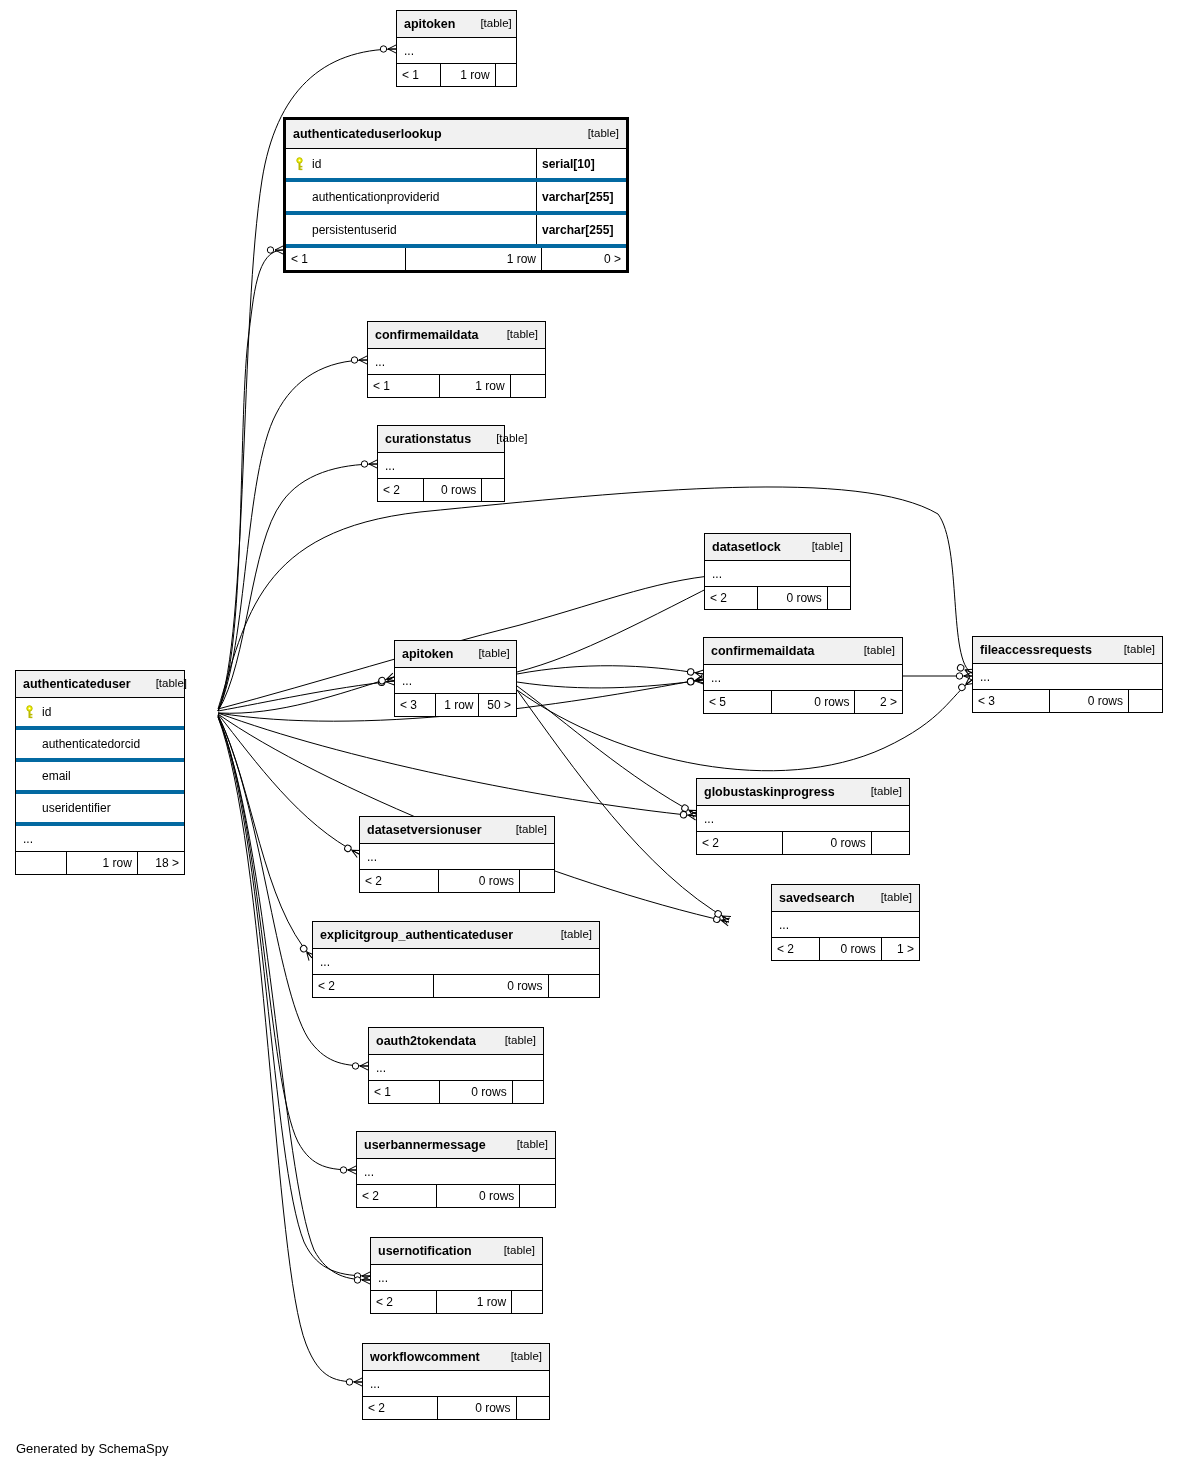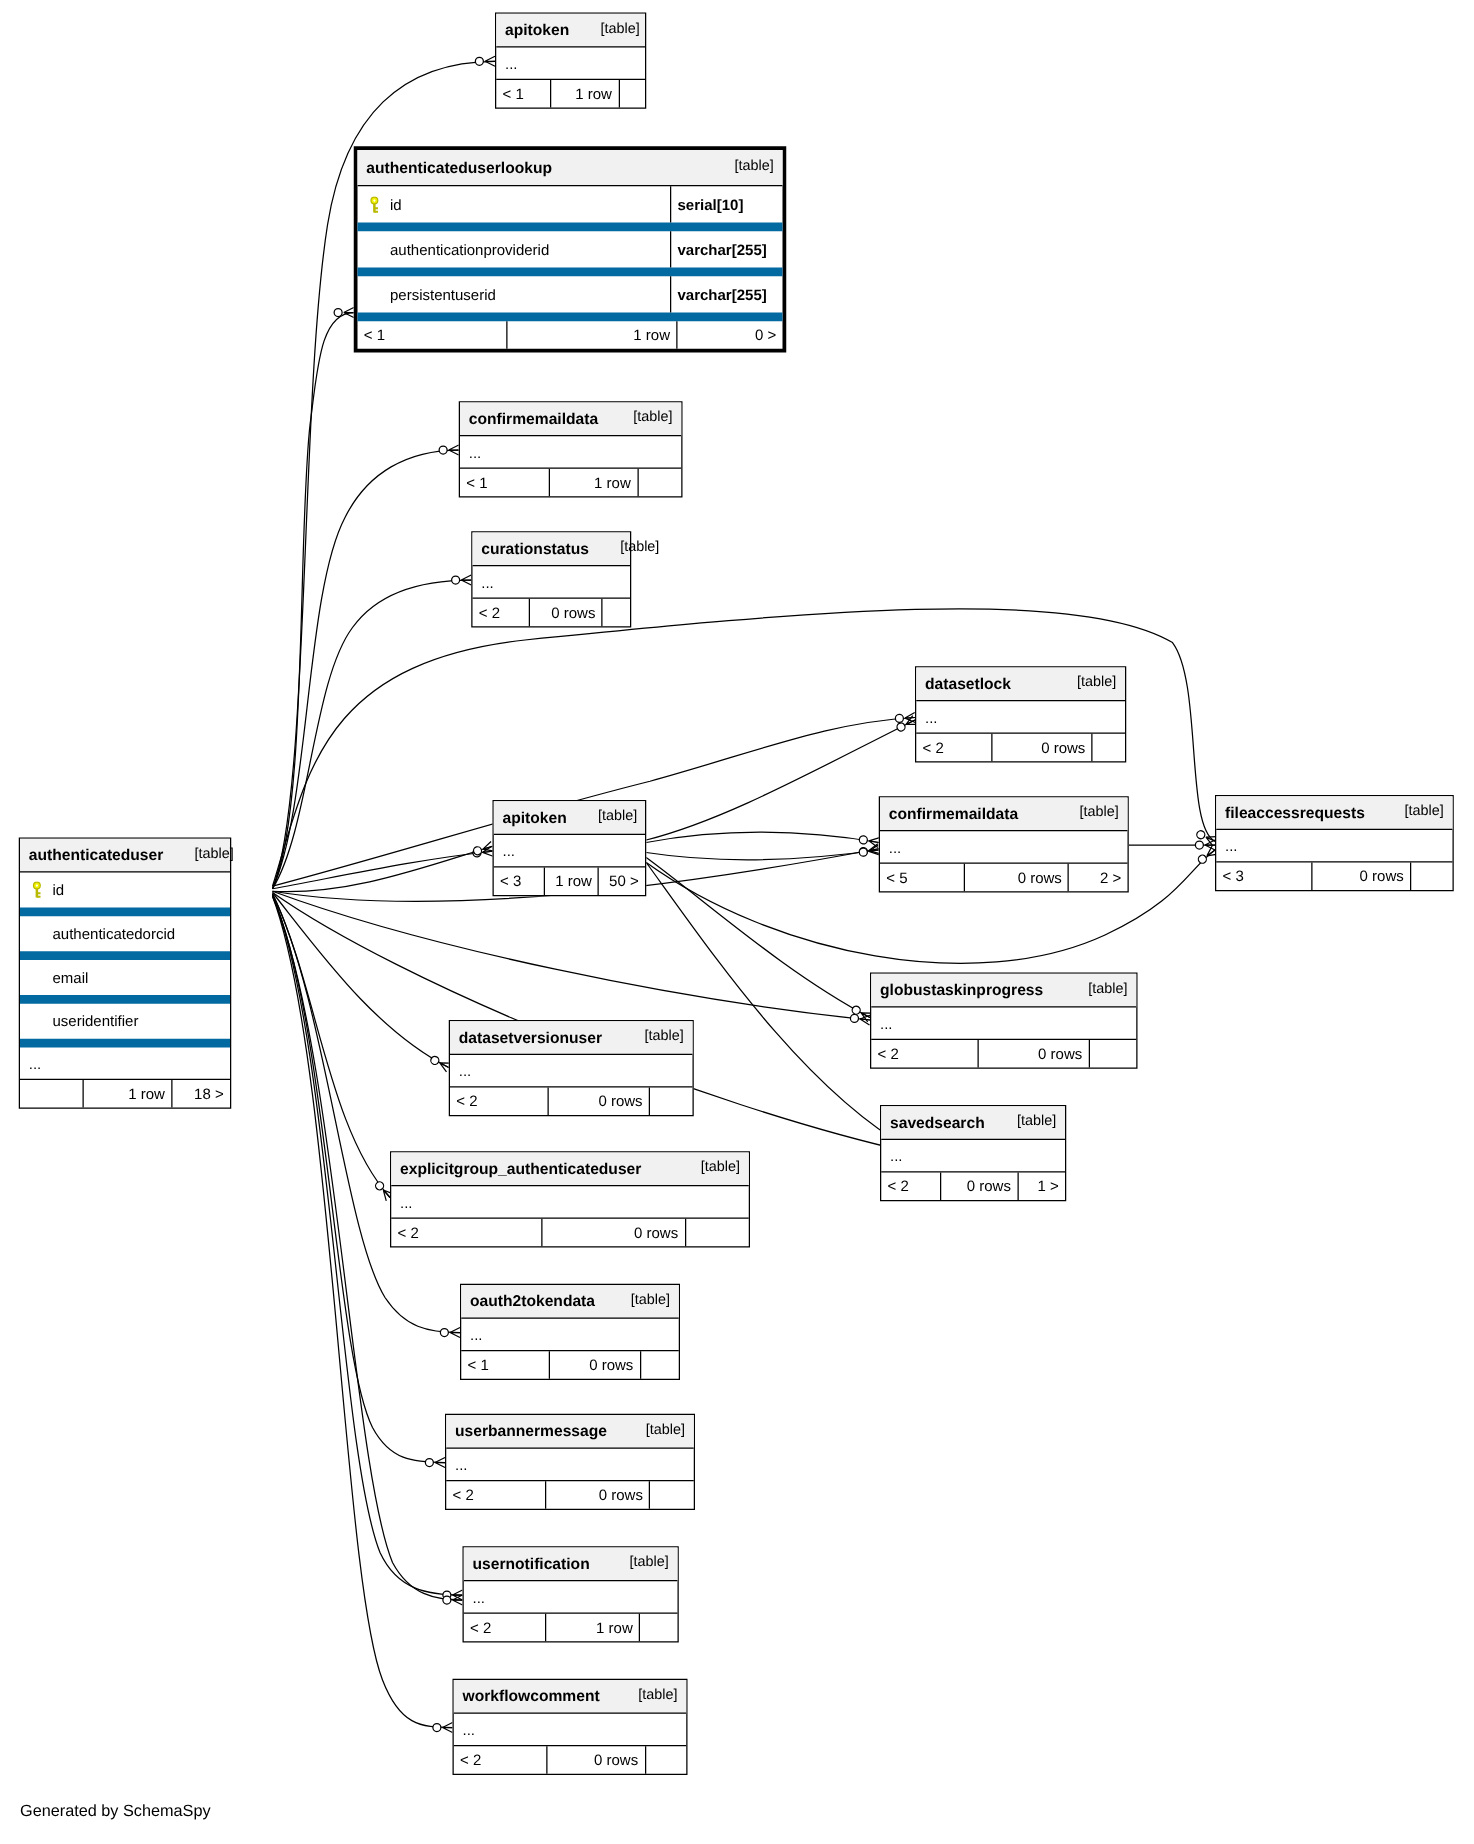--- a/index.html
+++ b/index.html
@@ -10,21 +10,21 @@
   #edge-layer path, #edge-layer line{fill:none;stroke:#000;stroke-width:1;}
 
   .node{position:absolute;background:#fff;border:1px solid #000;box-sizing:border-box;
         font-size:12px;line-height:1;}
   .node.emph{border-width:3px;}
   .t-header{display:flex;justify-content:space-between;align-items:center;
             background:#f1f1f1;border-bottom:1px solid #000;padding:0 7px;height:26px;}
   .emph .t-header{height:28px;}
   .t-name{font-weight:bold;font-size:12.5px;white-space:nowrap;}
   .t-badge{font-size:11.5px;margin-left:25px;white-space:nowrap;color:#000;}
-  .t-row{display:flex;align-items:stretch;border-bottom:7px solid #0369a1;height:28px;}
+  .t-row{display:flex;align-items:stretch;border-bottom:4px solid #0369a1;height:28px;}
   .emph .t-row{height:29px;}
   .col-icon{width:26px;display:flex;align-items:center;justify-content:center;flex:none;}
   .col-name{flex:1;display:flex;align-items:center;white-space:nowrap;}
   .col-type{width:90px;flex:none;border-left:1px solid #000;display:flex;
             align-items:center;padding:0 5px;box-sizing:border-box;white-space:nowrap;font-weight:bold;}
   .t-ellipsis{height:25px;display:flex;align-items:center;padding:0 7px;
               border-bottom:1px solid #000;}
   .t-footer{display:flex;height:22px;}
   .t-cell{display:flex;align-items:center;padding:0 5px;box-sizing:border-box;
           white-space:nowrap;overflow:hidden;}
@@ -137,21 +137,21 @@
         <span class="t-name">curationstatus</span>
         <span class="t-badge">[table]</span>
       </div>
       <div class="t-ellipsis">...</div>
       <div class="t-footer">
         <span class="t-cell a-left" style="width:36%">&lt; 2</span>
         <span class="t-cell a-right" style="width:46%">0 rows</span>
         <span class="t-cell a-right" style="width:18%"></span>
       </div>
     </div>
-    <div class="node" style="left: 732px; top: 533px; width: 169px;">
+    <div class="node" style="left: 704px; top: 533px; width: 147px;">
       <div class="t-header">
         <span class="t-name">datasetlock</span>
         <span class="t-badge">[table]</span>
       </div>
       <div class="t-ellipsis">...</div>
       <div class="t-footer">
         <span class="t-cell a-left" style="width:36%">&lt; 2</span>
         <span class="t-cell a-right" style="width:48%">0 rows</span>
         <span class="t-cell a-right" style="width:16%"></span>
       </div>
@@ -233,21 +233,21 @@
         <span class="t-name">globustaskinprogress</span>
         <span class="t-badge">[table]</span>
       </div>
       <div class="t-ellipsis">...</div>
       <div class="t-footer">
         <span class="t-cell a-left" style="width:40%">&lt; 2</span>
         <span class="t-cell a-right" style="width:42%">0 rows</span>
         <span class="t-cell a-right" style="width:18%"></span>
       </div>
     </div>
-    <div class="node" style="left: 704px; top: 884px; width: 149px;">
+    <div class="node" style="left: 771px; top: 884px; width: 149px;">
       <div class="t-header">
         <span class="t-name">savedsearch</span>
         <span class="t-badge">[table]</span>
       </div>
       <div class="t-ellipsis">...</div>
       <div class="t-footer">
         <span class="t-cell a-left" style="width:32%">&lt; 2</span>
         <span class="t-cell a-right" style="width:42%">0 rows</span>
         <span class="t-cell a-right" style="width:26%">1 &gt;</span>
       </div>

